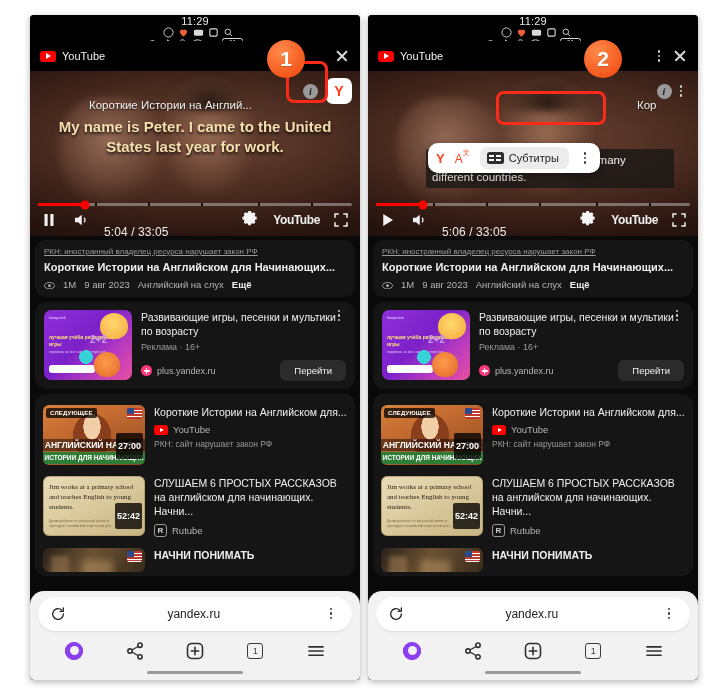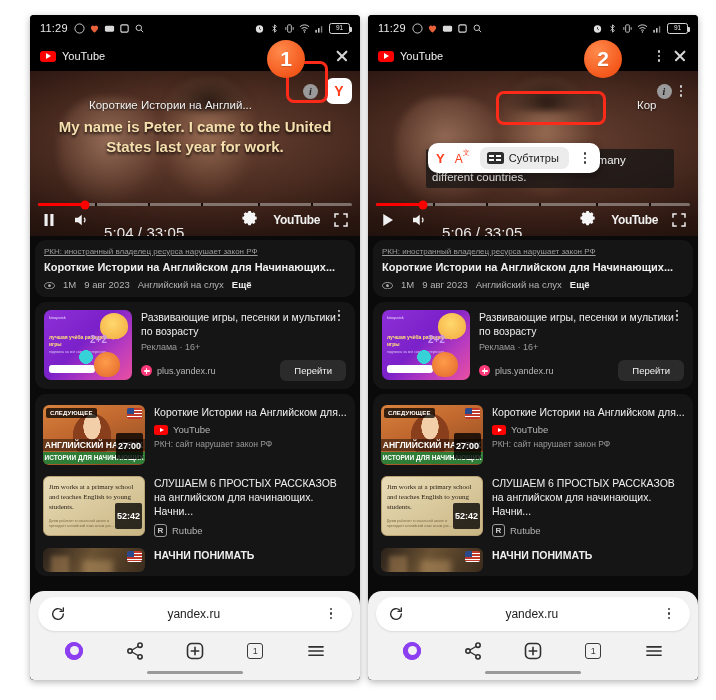--- a/index.html
+++ b/index.html
@@ -16,21 +16,21 @@
     position: absolute; top: 15px; width: 330px; height: 665px;
     background: #000; border-radius: 4px; overflow: hidden;
     box-shadow: 0 2px 7px rgba(0,0,0,.30);
   }
   .panel-1 { left: 30px; }
   .panel-2 { left: 368px; }
 
   
   .statusbar {
     height: 26px; background: #000; display: flex; align-items: center;
-    padding: 0 10px; color: #e9e9e9;
+    padding: 0 10px; color: #e9e9e9; flex-direction: column;
   }
   .sb-time { font-size: 11px; letter-spacing: .2px; }
   .sb-left-icons { display: flex; align-items: center; gap: 4px; margin-left: 6px; }
   .sb-spacer { flex: 1; }
   .sb-right-icons { display: flex; align-items: center; gap: 4px; }
   .sbi { width: 11px; height: 11px; display: inline-block; }
   .sbi svg { display: block; width: 100%; height: 100%; }
   .battery {
     width: 21px; height: 11px; border: 1.2px solid #d8d8d8; border-radius: 2.5px;
     position: relative; display: flex; align-items: center; justify-content: center;
@@ -136,21 +136,21 @@
     background:#ff0000; transform: translate(-50%,-50%);
   }
   .chapter-gap { position:absolute; top:0; width:2px; height:3px; background:#140a07; }
 
   .ctrl-row {
     position:absolute; left:0; right:0; bottom:4px; height:24px; z-index:5;
     display:flex; align-items:center; padding: 0 10px; color:#f0f0f0;
   }
   .ctrl-icon { width:18px; height:18px; margin-right: 14px; display:flex; align-items:center; justify-content:center; }
   .ctrl-icon svg { width:100%; height:100%; display:block; }
-  .time-text { font-size: 15px; color:#eaeaea; letter-spacing:.1px;margin-top:24px; }
+  .time-text { font-size: 12px; color:#eaeaea; letter-spacing:.1px;margin-top:24px; }
   .ctrl-grow { flex:1; }
   .yt-word { font-size: 12px; font-weight: bold; letter-spacing:-.4px; margin-right: 12px; font-family:"Liberation Sans", sans-serif; }
 
   
   .scroll-area { background:#0a0a0a; height: 400px; overflow:hidden; }
   .card { background:#151515; border-radius: 11px; margin: 4px 5px; padding: 7px 9px; }
   .rkn { color:#9b9b9b; font-size: 8px; line-height:1.3;text-decoration:underline; }
   .vid-title { color:#f0f0f0; font-size: 11px; font-weight: bold; margin-top: 3px; line-height:1.3;
     white-space:nowrap; overflow:hidden; text-overflow:ellipsis; }
   .meta-row { display:flex; align-items:center; gap:8px; margin-top:4px; color:#b4b4b4; font-size:9.5px; }

